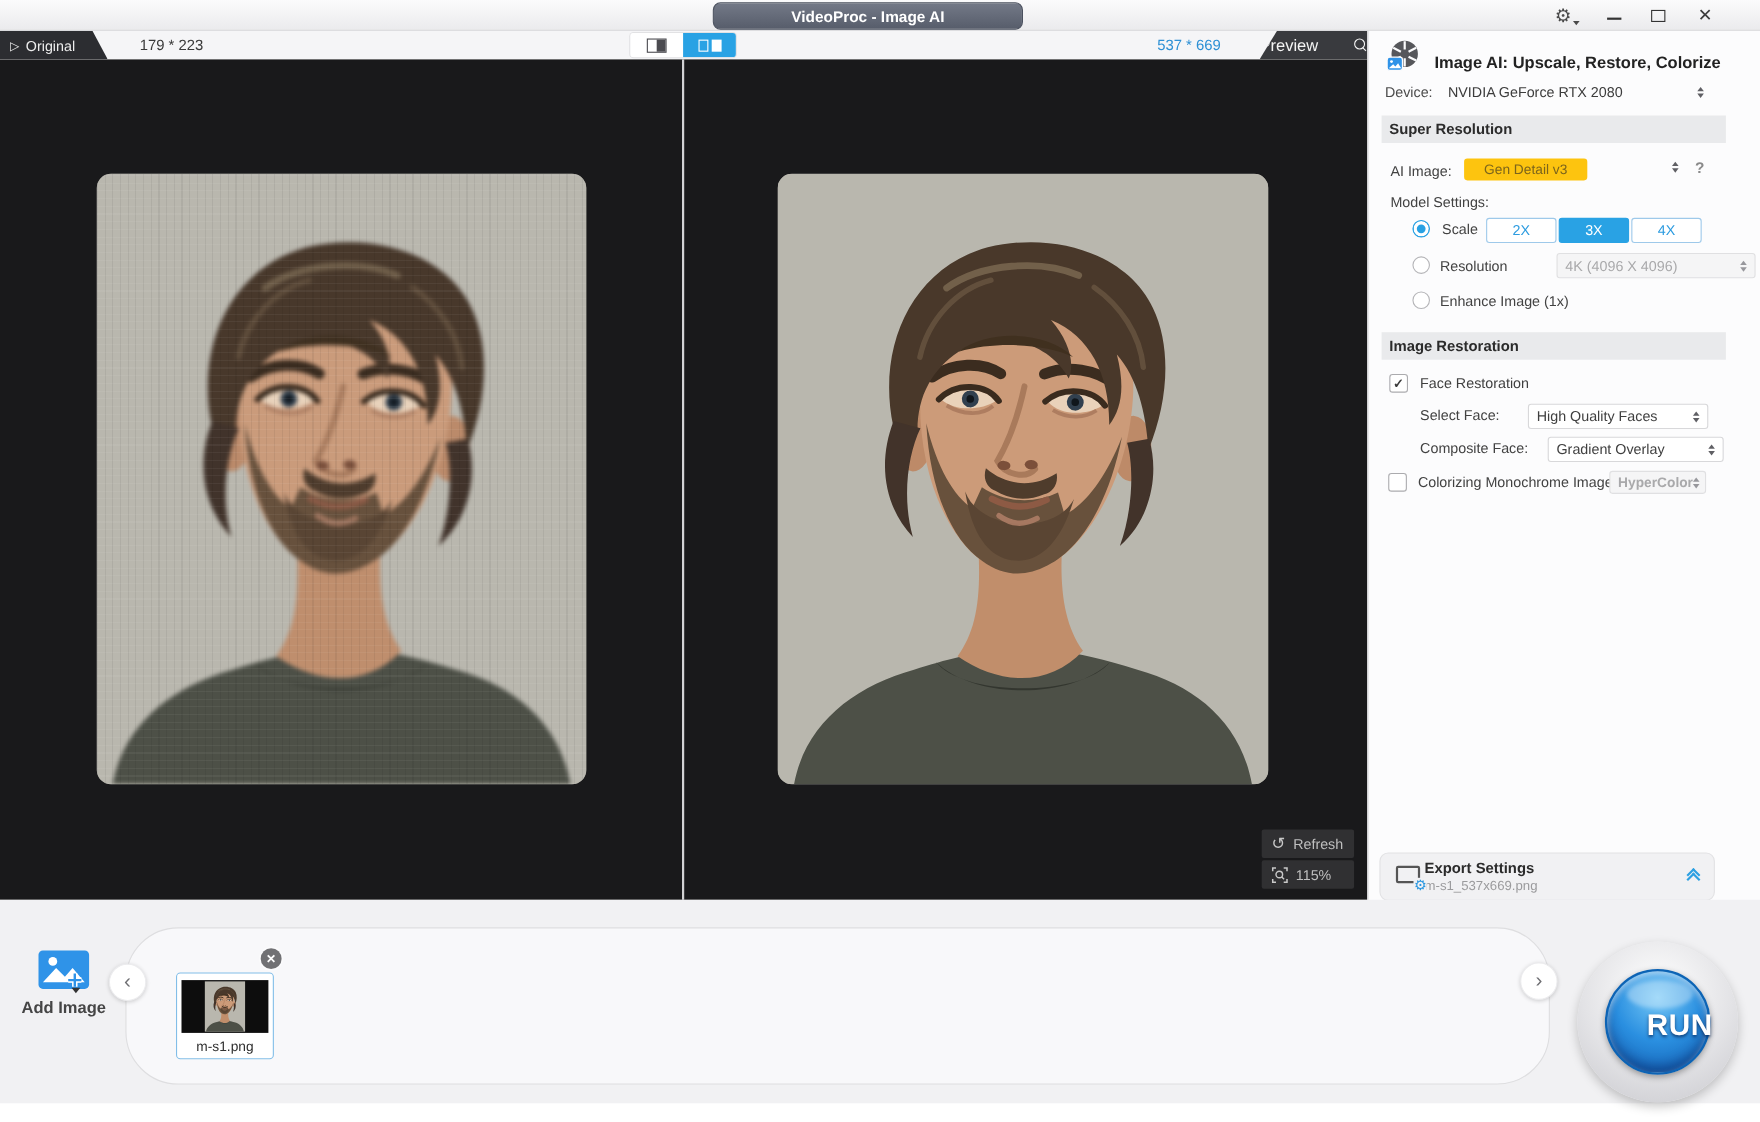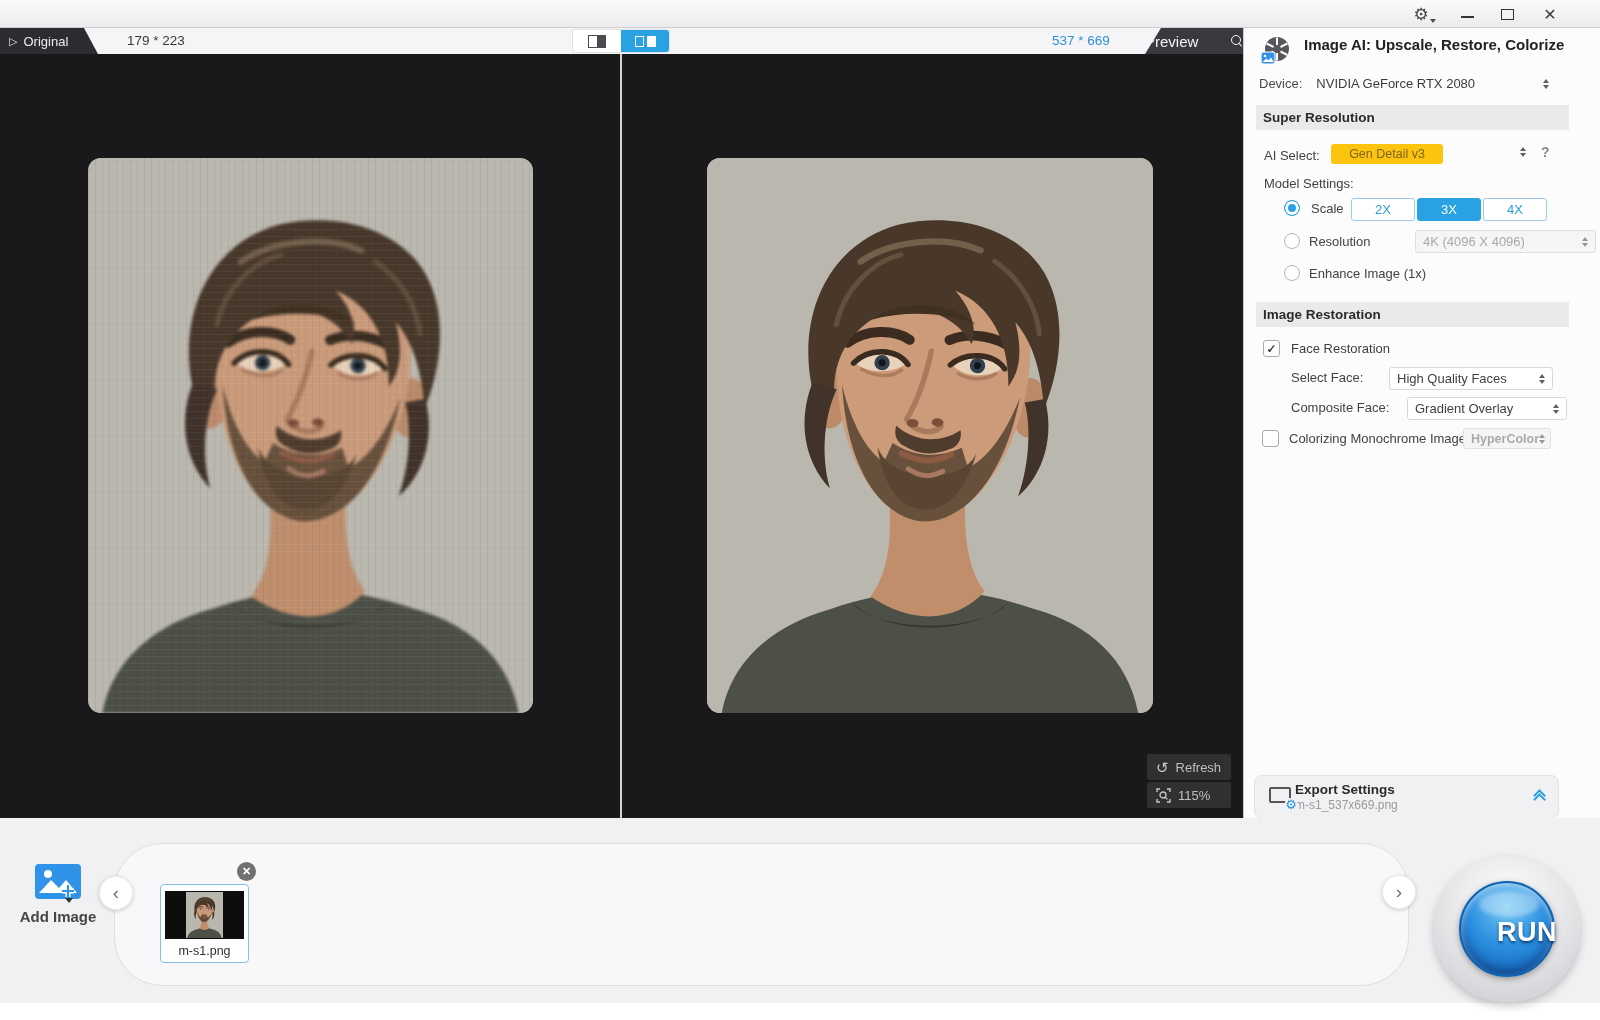--- a/index.html
+++ b/index.html
@@ -59,21 +59,21 @@
                      repeating-linear-gradient(90deg, rgba(0,0,0,.06) 0 1px, transparent 1px 7px); }
   .img-right { left:707px; width:446px; }
   .viewer-btn { position:absolute; width:84px; height:26px; background:rgba(49,49,52,.95); color:#bfbfbf;
     font-size:13px; display:flex; align-items:center; gap:7px; padding-left:9px; border-radius:2px; cursor:pointer; }
   .refresh-btn { left:1147px; top:700px; }
   .zoomlvl-btn { left:1147px; top:728px; }
   .refresh-glyph { font-size:15px; line-height:1; color:#c8c8c8; }
 
   
   .panel { position:absolute; left:1243px; top:28px; width:357px; height:790px; background:#fcfcfd; border-left:1px solid #c9c9cc; font-size:13px; color:#424242; }
-  .panel-header { position:absolute; left:16px; top:8px; display:flex; align-items:flex-start; gap:12px; }
+  .panel-header { position:absolute; left:16px; top:8px; display:flex; align-items:flex-end; gap:12px; }
   .panel-title { font-size:15px; font-weight:bold; color:#222; }
   .device-row { position:absolute; left:15px; top:48px; width:330px; display:flex; align-items:flex-end; }
   .device-label { color:#4b4b4b; }
   .device-value { margin-left:14px; color:#3c3c3c; }
   .updn { display:inline-flex; flex-direction:column; gap:2px; align-items:center; }
   .updn i { width:0; height:0; border-left:3.5px solid transparent; border-right:3.5px solid transparent; }
   .updn .up { border-bottom:4.5px solid #5f5f64; }
   .updn .dn { border-top:4.5px solid #5f5f64; }
   .device-updn { position:absolute; right:40px; top:3px; }
   .section-band { position:absolute; left:12px; width:313px; height:25px; background:#e9eaec;
@@ -208,20 +208,23 @@
         <path d="M50,70 C52,56 62,44 74,40" stroke="#6d5a44" stroke-width="2" fill="none" opacity=".7" stroke-linecap="round"></path>
         <path d="M112,40 C122,46 130,56 132,68" stroke="#6d5a44" stroke-width="2" fill="none" opacity=".7" stroke-linecap="round"></path>
       </g>
     </g>
   </defs>
 </svg>
 
 <div id="app">
 
   <div class="titlebar">
+    <div class="title-tab">
+      <span>VideoProc -  Image AI</span>
+    </div>
     <div class="winbtn gear-btn">
       <span>⚙</span>
       <span class="gear-caret"></span>
     </div>
     <div class="winbtn min-btn">
       <span class="min-glyph"></span>
     </div>
     <div class="winbtn max-btn">
       <span class="max-glyph"></span>
     </div>
@@ -309,21 +312,21 @@
           <i class="up"></i>
           <i class="dn"></i>
         </span>
     </div>
 
     <div class="section-band band-sr">
       <span>Super Resolution</span>
     </div>
 
     <div class="row ai-row">
-      <span>AI Select:</span>
+      <span>AI Image:</span>
       <span class="ai-pill">Gen Detail v3</span>
       <span class="updn ai-updn">
           <i class="up"></i>
           <i class="dn"></i>
         </span>
       <span class="ai-help">?</span>
     </div>
 
     <div class="ms-label">Model Settings:</div>
 

